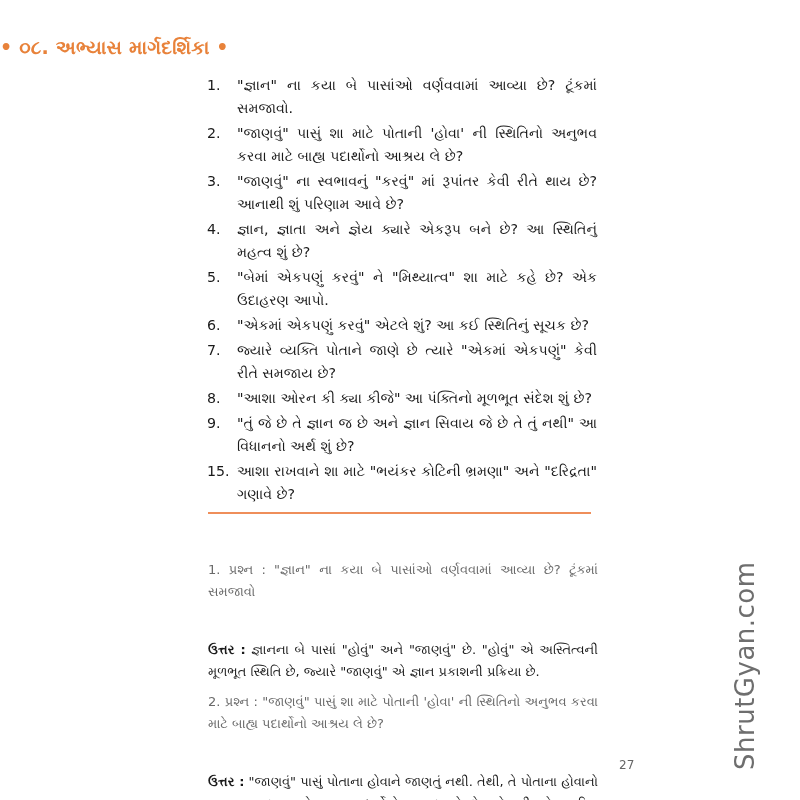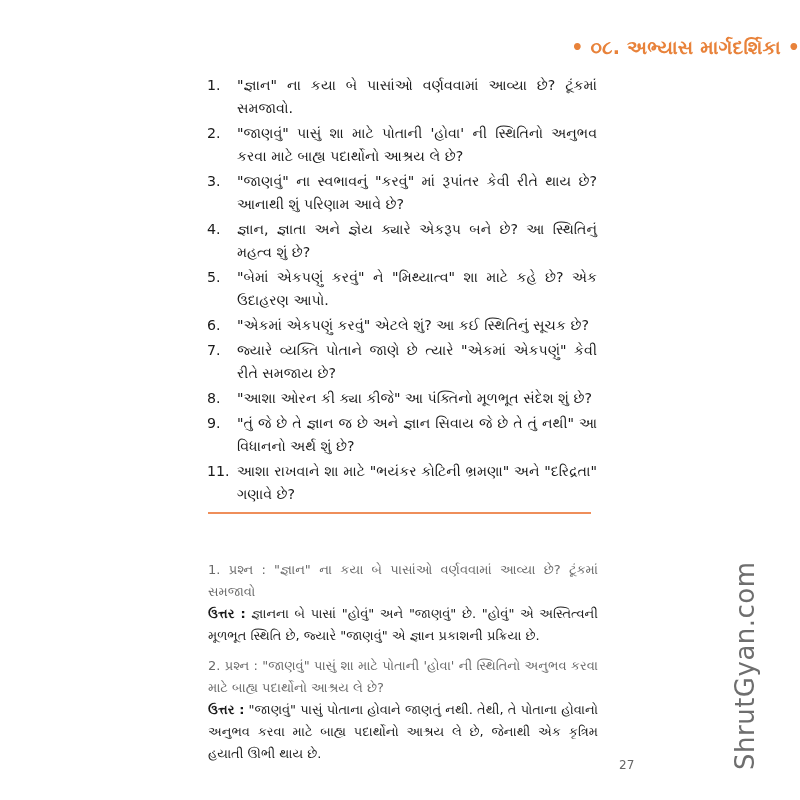--- a/index.html
+++ b/index.html
@@ -13,21 +13,21 @@
       position: relative;
       overflow: hidden;
       font-family: "DejaVu Sans", "Liberation Sans", sans-serif;
       color: #1a1a1a;
     }
     .page-title {
       position: absolute;
       top: 36px;
       left: 0;
       width: 800px;
-      text-align: right;
+      text-align: left;
       color: #e8823a;
       font-size: 19px;
       font-weight: bold;
       letter-spacing: 0.2px;
     }
     .questions {
       position: absolute;
       top: 74px;
       left: 207px;
       width: 390px;
@@ -70,20 +70,21 @@
       font-size: 13px;
       line-height: 22px;
       color: #6a6a6a;
       text-align: justify;
     }
     .qa-answer {
       font-size: 13px;
       line-height: 22px;
       color: #1a1a1a;
       text-align: justify;
+      margin-top: 36px;
     }
     .qa-answer-label {
       font-weight: bold;
     }
     .watermark {
       position: absolute;
       left: 730px;
       top: 770px;
       transform-origin: left top;
       transform: rotate(-90deg);
@@ -137,21 +138,21 @@
   </li>
   <li class="q-item">
     <span class="q-num">8.</span>
     <span class="q-text">"આશા ઓરન કી ક્યા કીજે" આ પંક્તિનો મૂળભૂત સંદેશ શું છે?</span>
   </li>
   <li class="q-item">
     <span class="q-num">9.</span>
     <span class="q-text">"તું જે છે તે જ્ઞાન જ છે અને જ્ઞાન સિવાય જે છે તે તું નથી" આ વિધાનનો અર્થ શું છે?</span>
   </li>
   <li class="q-item">
-    <span class="q-num">11.</span>
+    <span class="q-num">15.</span>
     <span class="q-text">આશા રાખવાને શા માટે "ભયંકર કોટિની ભ્રમણા" અને "દરિદ્રતા" ગણાવે છે?</span>
   </li>
 </ol>
 
 <div class="divider"></div>
 
 <div class="answers">
   <div class="qa-block">
     <div class="qa-question">1. પ્રશ્ન : "જ્ઞાન" ના કયા બે પાસાંઓ વર્ણવવામાં આવ્યા છે? ટૂંકમાં સમજાવો</div>
     <div class="qa-answer"><span class="qa-answer-label">ઉત્તર :</span><span> જ્ઞાનના બે પાસાં "હોવું" અને "જાણવું" છે. "હોવું" એ અસ્તિત્વની મૂળભૂત સ્થિતિ છે, જ્યારે "જાણવું" એ જ્ઞાન પ્રકાશની પ્રક્રિયા છે.</span></div>

